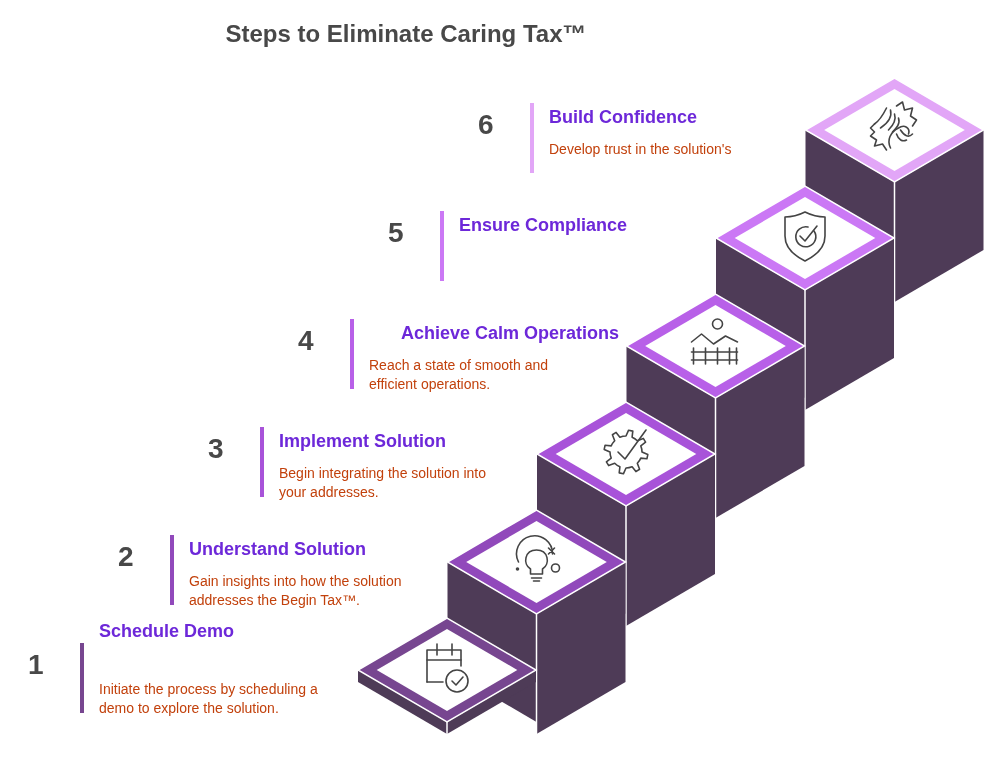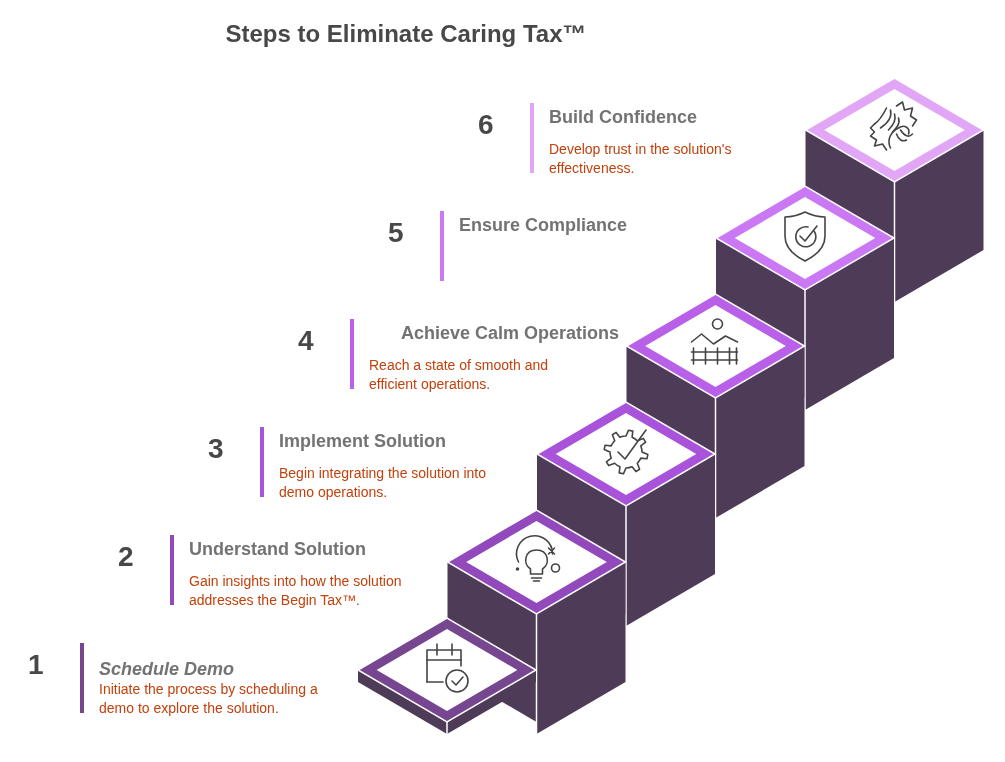--- a/index.html
+++ b/index.html
@@ -4,21 +4,21 @@
 <style>
   html, body { margin: 0; padding: 0; background: #ffffff; }
   body { width: 1005px; height: 762px; position: relative; overflow: hidden;
          font-family: "Liberation Sans", "DejaVu Sans", sans-serif; color: #444444; }
   .title { position: absolute; left: 0; top: 20px; width: 812px; text-align: center;
            font-size: 24px; font-weight: bold; color: #484848; }
   #stairs { position: absolute; left: 0; top: 0; }
   .step-text { position: absolute; }
   .step-num { position: absolute; font-size: 28px; font-weight: bold; color: #484848; }
   .step-bar { position: absolute; width: 4px; height: 70px; }
-  .step-title { position: absolute; font-size: 18px; font-weight: bold; color: #737373; white-space: nowrap; }
+  .step-title { position: absolute; font-size: 18px; font-weight: bold; color: #6d28d9; white-space: nowrap; }
   .step-desc { position: absolute; font-size: 14px; line-height: 19px; color: #c2410c; width: 260px; }
 </style>
 </head>
 <body>
 
 <div class="title">Steps to Eliminate Caring Tax™</div>
 
 <svg id="stairs" width="1005" height="762">
     <g>
       <polygon points="805.5,130 894.5,182 894.5,290 805.5,238" fill="#4e3b57"></polygon>
@@ -104,42 +104,42 @@
         <circle cx="10" cy="13" r="11" fill="none"></circle>
         <path d="M5,13 L9,17 L16,9" fill="none"></path>
       </g>
     </g>
   </svg>
 
 <div id="texts">
     <div class="step-text" style="left: 0px; top: 0px;">
       <div class="step-num" style="left: 28px; top: 649px;">1</div>
       <div class="step-bar" style="left: 80px; top: 643px; background: rgb(119, 70, 144);"></div>
-      <div class="step-title" style="left: 99px; top: 659px; font-style: italic;">Schedule Demo</div>
+      <div class="step-title" style="left: 99px; top: 621px;">Schedule Demo</div>
       <div class="step-desc" style="left: 99px; top: 680px;">
         <div>Initiate the process by scheduling a</div>
         <div>demo to explore the solution.</div>
       </div>
     </div>
     <div class="step-text" style="left: 0px; top: 0px;">
       <div class="step-num" style="left: 118px; top: 541px;">2</div>
       <div class="step-bar" style="left: 170px; top: 535px; background: rgb(145, 73, 187);"></div>
       <div class="step-title" style="left: 189px; top: 539px;">Understand Solution</div>
       <div class="step-desc" style="left: 189px; top: 572px;">
         <div>Gain insights into how the solution</div>
         <div>addresses the Begin Tax™.</div>
       </div>
     </div>
     <div class="step-text" style="left: 0px; top: 0px;">
       <div class="step-num" style="left: 208px; top: 433px;">3</div>
       <div class="step-bar" style="left: 260px; top: 427px; background: rgb(168, 83, 217);"></div>
       <div class="step-title" style="left: 279px; top: 431px;">Implement Solution</div>
       <div class="step-desc" style="left: 279px; top: 464px;">
         <div>Begin integrating the solution into</div>
-        <div>demo operations.</div>
+        <div>your addresses.</div>
       </div>
     </div>
     <div class="step-text" style="left: 0px; top: 0px;">
       <div class="step-num" style="left: 298px; top: 325px;">4</div>
       <div class="step-bar" style="left: 350px; top: 319px; background: rgb(184, 96, 232);"></div>
       <div class="step-title" style="left: 369px; top: 323px; margin-left: 32px;">Achieve Calm Operations</div>
       <div class="step-desc" style="left: 369px; top: 356px;">
         <div>Reach a state of smooth and</div>
         <div>efficient operations.</div>
       </div>
@@ -150,16 +150,15 @@
       <div class="step-title" style="left: 459px; top: 215px;">Ensure Compliance</div>
       <div class="step-desc" style="left: 459px; top: 248px;">
       </div>
     </div>
     <div class="step-text" style="left: 0px; top: 0px;">
       <div class="step-num" style="left: 478px; top: 109px;">6</div>
       <div class="step-bar" style="left: 530px; top: 103px; background: rgb(226, 166, 247);"></div>
       <div class="step-title" style="left: 549px; top: 107px;">Build Confidence</div>
       <div class="step-desc" style="left: 549px; top: 140px;">
         <div>Develop trust in the solution's</div>
-        <div>effectiveness.</div>
       </div>
     </div>
   </div>
 
 </body></html>

